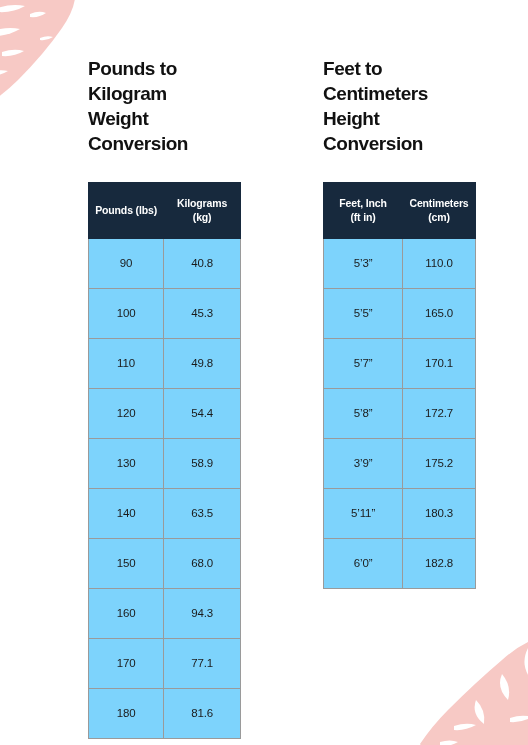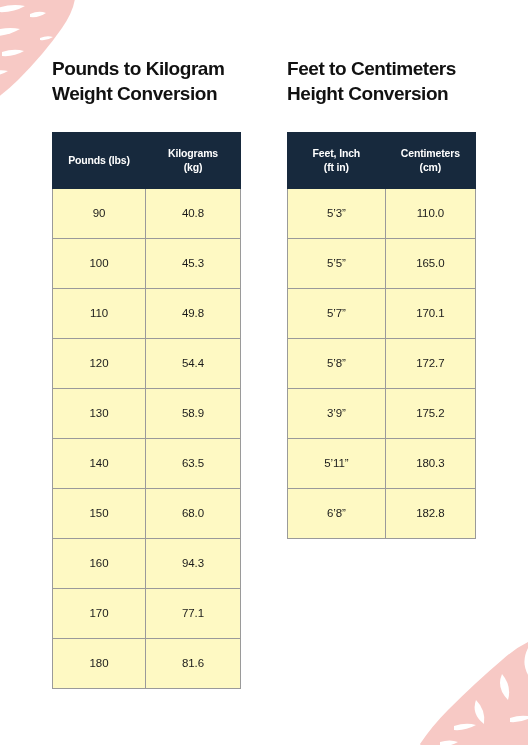--- a/index.html
+++ b/index.html
@@ -21,21 +21,21 @@
 
   
   .sheet {
     position: absolute;
     inset: 0;
     display: flex;
     justify-content: center;
     gap: 46px;
     padding: 56px 52px 0 52px;
   }
-  .panel { width: 192px; }
+  .panel { width: 192px; margin-left: 36px; }
 
   .panel-title {
     font-size: 19px;
     font-weight: bold;
     line-height: 1.32;
     color: #111111;
     letter-spacing: -0.45px;
     margin: 0 0 26px 0;
     white-space: pre-line;
   }
@@ -59,21 +59,21 @@
     vertical-align: middle;
   }
   table.conv th + th { border-left: 1px solid #ef4444; }
   table.conv td {
     height: 50px;
     text-align: center;
     vertical-align: middle;
     font-size: 11.5px;
     color: #1b1b1b;
     border: 1px solid #9a9a9a;
-    background: #fef9c3;
+    background: #7dd3fc;
     letter-spacing: -0.1px;
   }
   .t-weight th:first-child { width: 49.5%; }
   .t-height th:first-child { width: 52%; }
   .t-height th { padding: 17px 4px; }
 </style>
 </head>
 <body>
 
 <svg class="deco deco-tl" viewBox="0 0 110 120" xmlns="http://www.w3.org/2000/svg">
@@ -187,20 +187,20 @@
         </tr>
         <tr>
           <td>3’9”</td>
           <td>175.2</td>
         </tr>
         <tr>
           <td>5’11”</td>
           <td>180.3</td>
         </tr>
         <tr>
-          <td>6’8”</td>
+          <td>6’0”</td>
           <td>182.8</td>
         </tr>
       </tbody>
     </table>
   </section>
 
 </div>
 
 </body></html>

